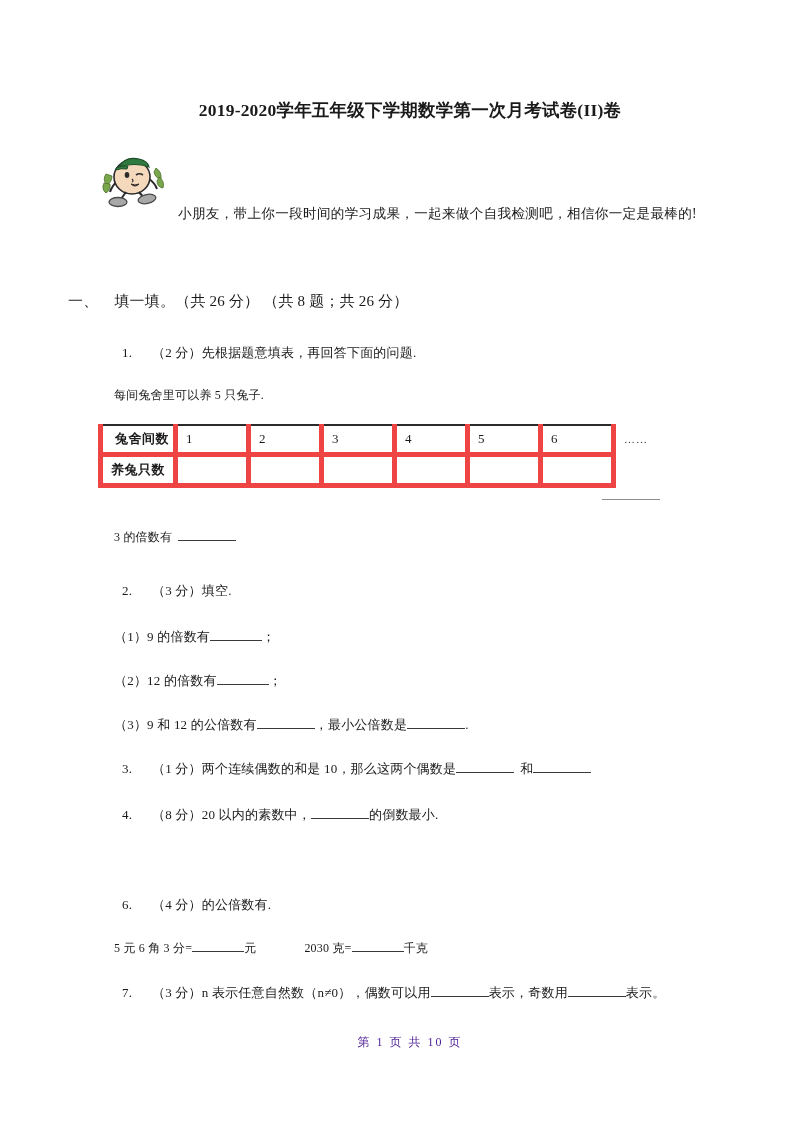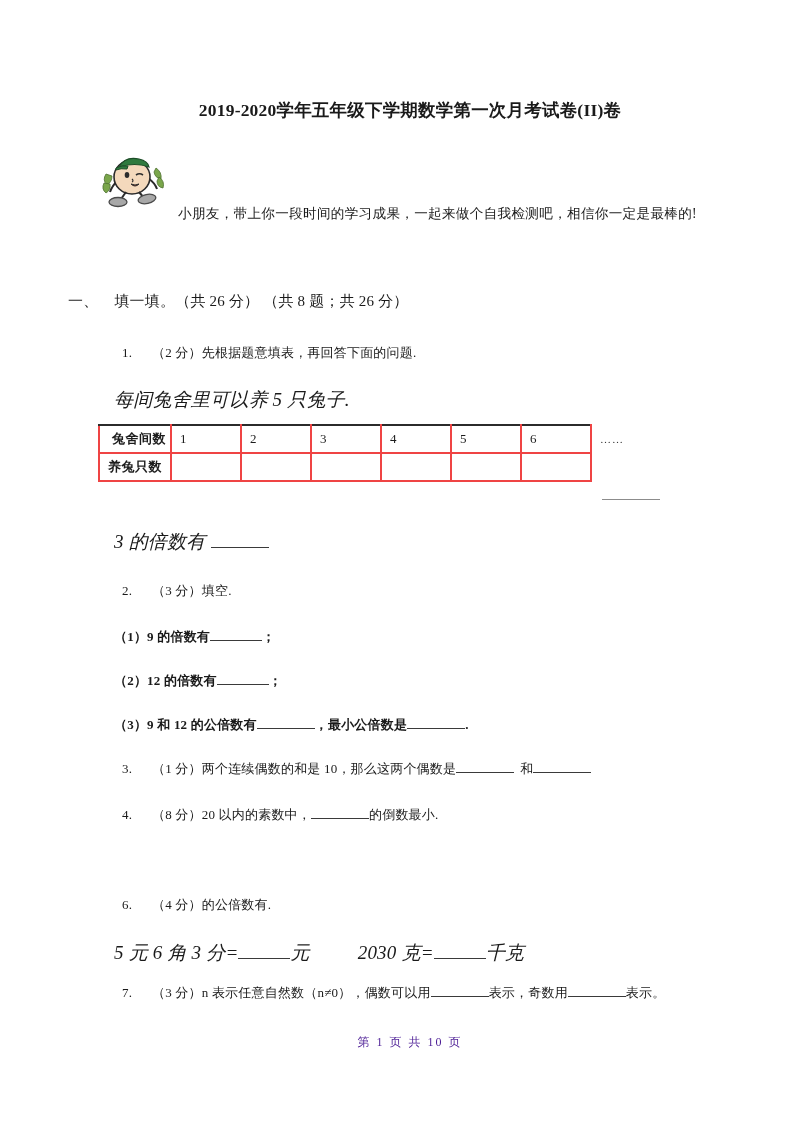--- a/index.html
+++ b/index.html
@@ -82,29 +82,27 @@
   .q .qnum {
     display: inline-block;
     width: 30px;
   }
   .q-sub {
     position: absolute;
     left: 104px;
     font-size: 13px;
     letter-spacing: 0.2px;
     white-space: nowrap;
-    font-weight: bold;
   }
   .q-cont {
     position: absolute;
     left: 104px;
-    font-size: 19px;
-    letter-spacing: 0.2px;
-    white-space: nowrap;
-    font-style: italic;
+    font-size: 12px;
+    letter-spacing: 0.2px;
+    white-space: nowrap;
   }
 
   .blank {
     display: inline-block;
     border-bottom: 1px solid #3a3a3a;
     height: 0.95em;
     vertical-align: baseline;
   }
   .b-sm { width: 52px; }
   .b-md { width: 58px; }
@@ -118,21 +116,21 @@
     width: 487px;
     height: 52px;
   }
   table.rabbit {
     border-collapse: collapse;
     width: 487px;
     height: 52px;
     table-layout: fixed;
   }
   table.rabbit td {
-    border: 2px solid #ef4444;
+    border: 5px solid #ef4444;
     font-size: 13px;
     font-family: "Liberation Serif", "DejaVu Serif", serif;
     color: #1c1c1c;
     padding: 0 0 0 6px;
     height: 26px;
     line-height: 26px;
     vertical-align: middle;
   }
   table.rabbit td.hdr {
     font-weight: bold;

